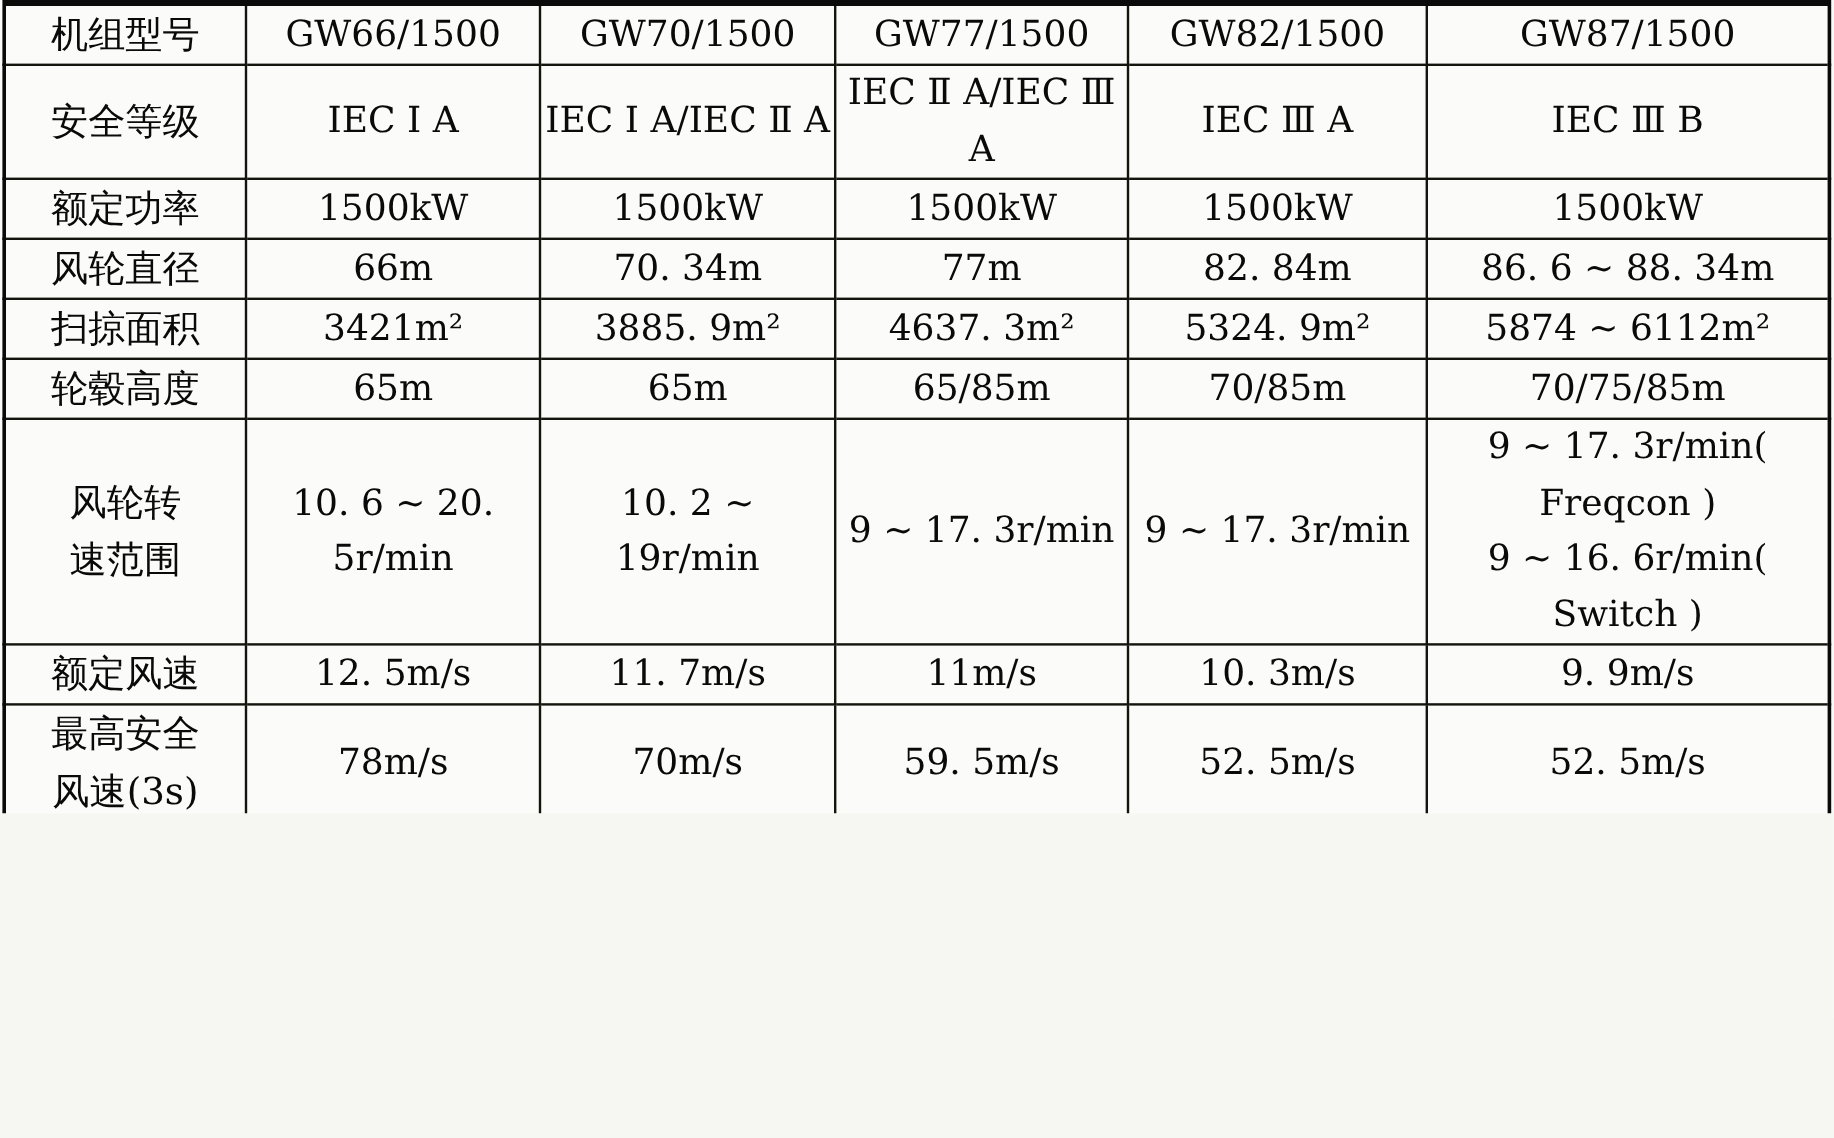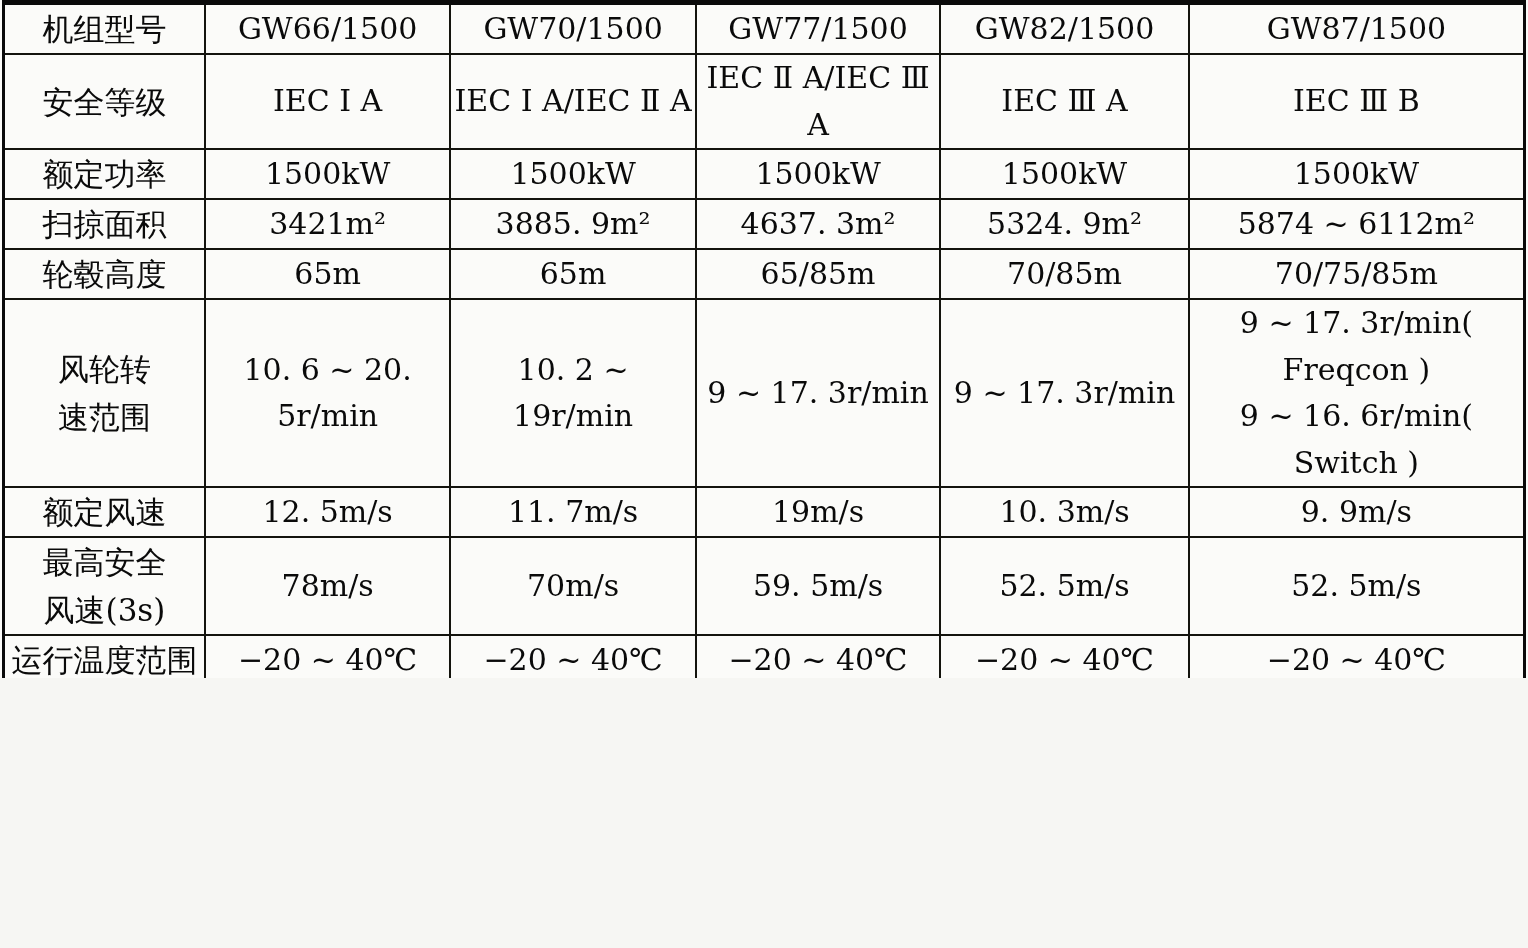--- a/index.html
+++ b/index.html
@@ -82,20 +82,28 @@
         </tr>
         <tr class="normal">
           <th>额定功率</th>
           <td>1500kW</td>
           <td>1500kW</td>
           <td>1500kW</td>
           <td>1500kW</td>
           <td>1500kW</td>
         </tr>
         <tr class="normal">
+          <th>风轮直径</th>
+          <td>66m</td>
+          <td>70. 34m</td>
+          <td>77m</td>
+          <td>82. 84m</td>
+          <td>86. 6 ~ 88. 34m</td>
+        </tr>
+        <tr class="normal">
           <th>扫掠面积</th>
           <td>3421m²</td>
           <td>3885. 9m²</td>
           <td>4637. 3m²</td>
           <td>5324. 9m²</td>
           <td>5874 ~ 6112m²</td>
         </tr>
         <tr class="normal">
           <th>轮毂高度</th>
           <td>65m</td>
@@ -111,21 +119,21 @@
           <td>10. 2 ~ 19r/min</td>
           <td>9 ~ 17. 3r/min</td>
           <td>9 ~ 17. 3r/min</td>
           <td>9 ~ 17. 3r/min( Freqcon )
 9 ~ 16. 6r/min( Switch )</td>
         </tr>
         <tr class="normal">
           <th>额定风速</th>
           <td>12. 5m/s</td>
           <td>11. 7m/s</td>
-          <td>19m/s</td>
+          <td>11m/s</td>
           <td>10. 3m/s</td>
           <td>9. 9m/s</td>
         </tr>
         <tr class="tall">
           <th>最高安全
 风速(3s)</th>
           <td>78m/s</td>
           <td>70m/s</td>
           <td>59. 5m/s</td>
           <td>52. 5m/s</td>

